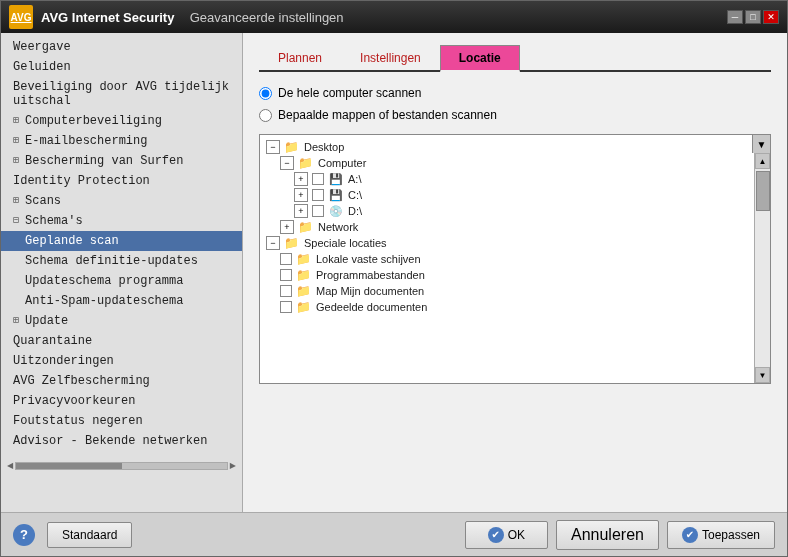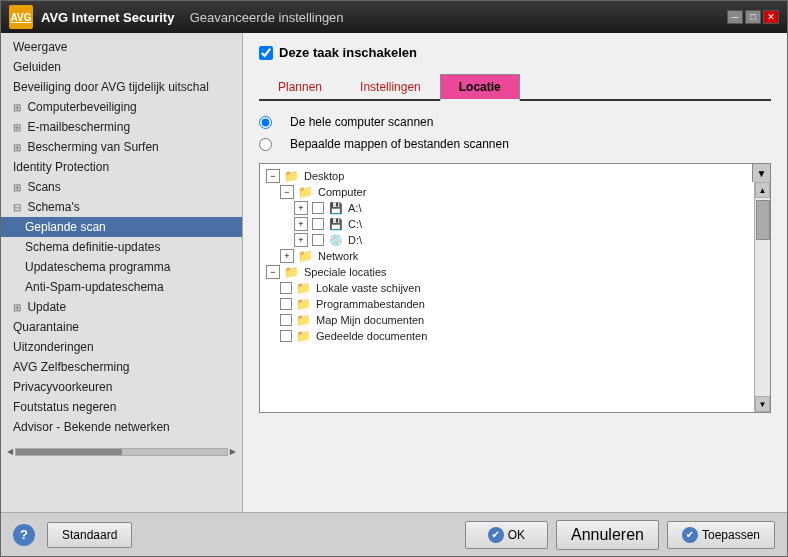--- a/index.html
+++ b/index.html
@@ -21,21 +21,21 @@
     .titlebar-btn.close { background: #c00; }
 
     .main { display: flex; flex: 1; overflow: hidden; }
 
     .sidebar {
       width: 242px; background: #e0e0e0; border-right: 1px solid #aaa;
       overflow-y: auto; flex-shrink: 0; padding: 4px 0;
     }
     .sidebar-item {
       padding: 3px 8px 3px 12px; cursor: pointer; color: #222; font-size: 12px;
-      display: flex; align-items: center; gap: 4px;
+      display: flex; gap: 4px; font-family: Liberation Mono, monospace;
     }
     .sidebar-item.highlighted { background: #4a6fa5; color: white; }
     .sidebar-item.indented1 { padding-left: 24px; }
     .expand-icon { font-size: 10px; color: #666; margin-right: 2px; }
     .sidebar-scroll-container { display: flex; align-items: center; padding: 2px 4px; }
     .sidebar-scroll-arrow { font-size: 8px; color: #666; cursor: pointer; padding: 0 2px; }
 
     .content { flex: 1; background: #f0f0f0; padding: 12px 16px; overflow-y: auto; }
 
     .checkbox-row { display: flex; align-items: center; gap: 6px; margin-bottom: 14px; }
@@ -45,21 +45,21 @@
     .tab {
       padding: 5px 18px; cursor: pointer; font-size: 12px; color: #b91c1c;
       border: 1px solid transparent; border-bottom: none; background: transparent;
     }
     .tab.active {
       background: #ec4899; border: 1px solid #888; border-bottom: 2px solid #f0f0f0;
       margin-bottom: -2px; font-weight: bold; color: #000;
     }
 
     .radio-group { margin-bottom: 12px; }
-    .radio-row { display: flex; align-items: center; gap: 18px; margin-bottom: 8px; font-size: 12px; }
+    .radio-row { display: flex; align-items: center; gap: 6px; margin-bottom: 8px; font-size: 12px; }
 
     .tree-container {
       border: 1px solid #888; background: white; margin-top: 4px;
       height: 250px; overflow: hidden; position: relative;
     }
     .tree-dropdown-btn {
       position: absolute; top: 0; right: 0; width: 18px; height: 18px;
       background: #c8c8c8; border-left: 1px solid #888; cursor: pointer;
       display: flex; align-items: center; justify-content: center; font-size: 10px;
     }
@@ -189,24 +189,20 @@
         <span class="sidebar-scroll-arrow">◀</span>
         <div style="flex:1;height:8px;background:#c0c0c0;border:1px solid #aaa;position:relative;">
           <div style="width:50%;height:100%;background:#888;position:absolute;left:0;"></div>
         </div>
         <span class="sidebar-scroll-arrow">▶</span>
       </div>
     </div>
 
     <div class="content">
 
-      <div class="checkbox-row">
-        <input type="checkbox" checked="" style="">
-        <span class="checkbox-label">Deze taak inschakelen</span>
-      </div>
 
       <div class="tabs">
         <div class="tab">Plannen</div>
         <div class="tab">Instellingen</div>
         <div class="tab active">Locatie</div>
       </div>
 
       <div class="radio-group">
         <div class="radio-row">
           <input type="radio" name="scan-loc" checked="" style="">

